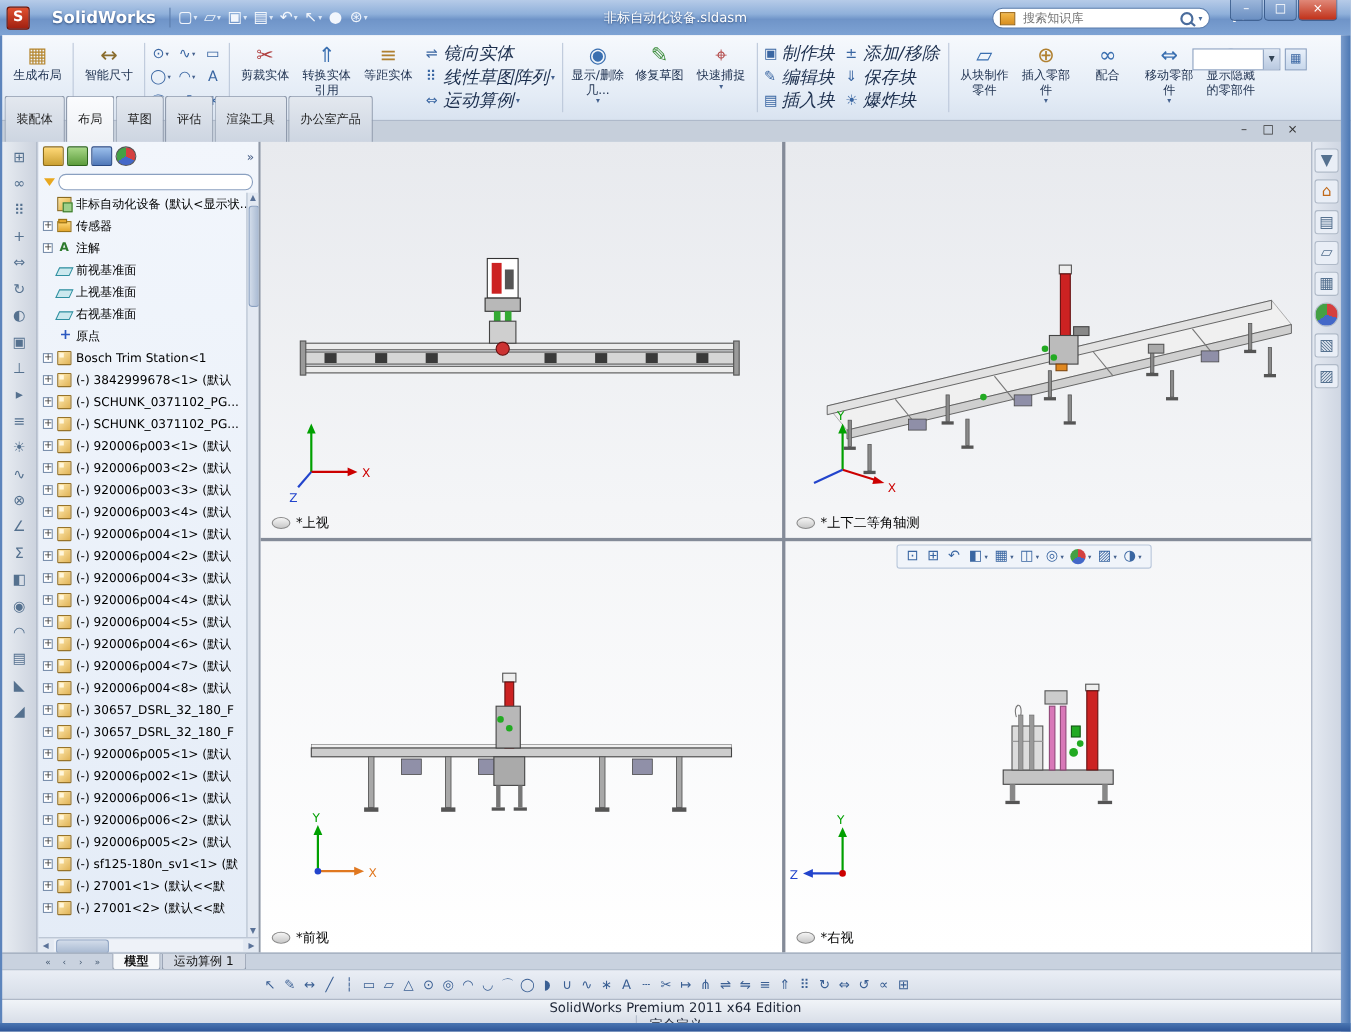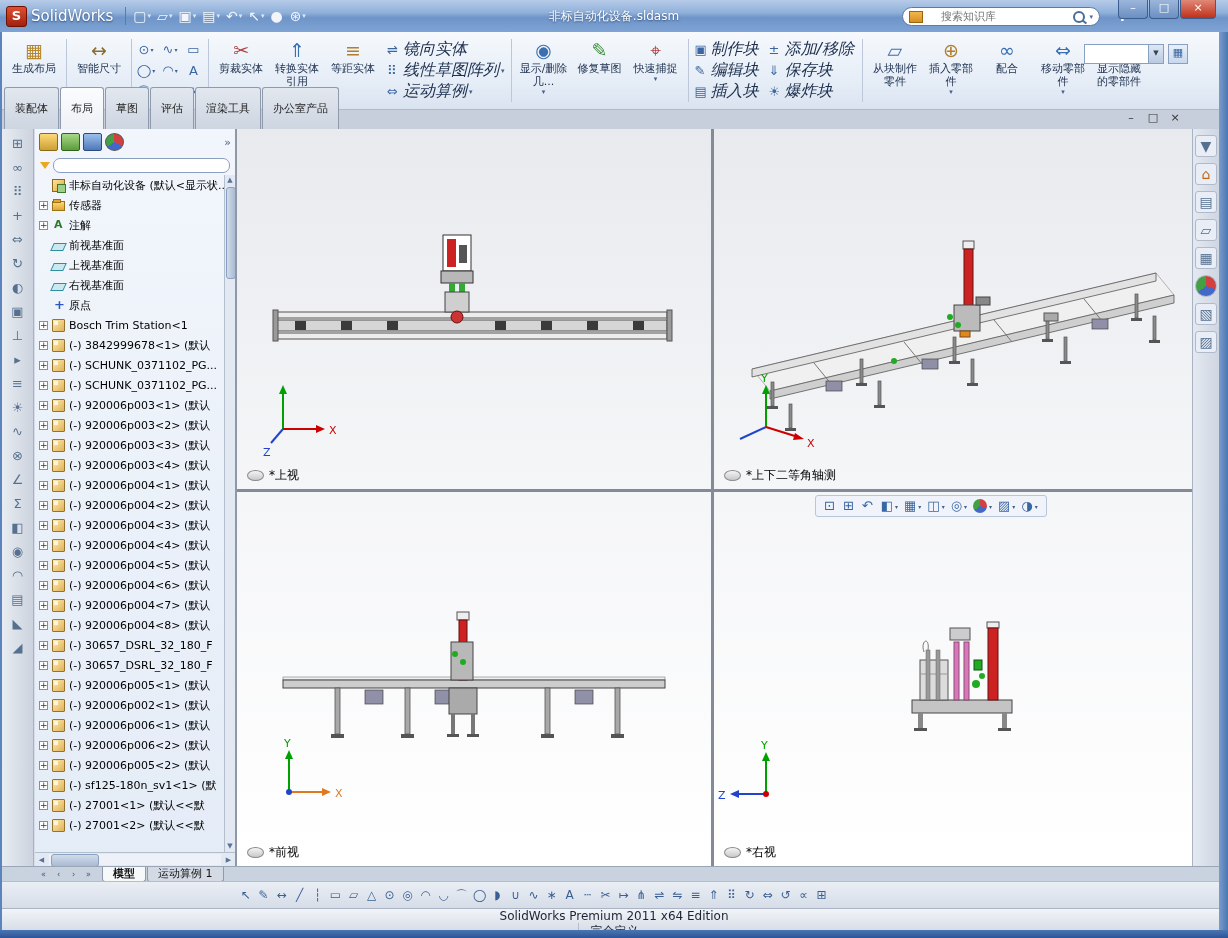--- a/index.html
+++ b/index.html
@@ -10,31 +10,31 @@
   .titlebar{position:absolute;left:0;top:0;width:100%;height:32px;
     background:linear-gradient(#b6cbe8 0%,#8fb0da 40%,#6f94c8 55%,#7ea3d4 100%);
     display:flex;align-items:center;padding-left:6px;box-sizing:border-box;}
   .border-right{position:absolute;right:0;top:32px;bottom:0;width:9px;
     background:linear-gradient(90deg,#7a9ccc,#4a76b2);}
   .border-left{position:absolute;left:0;top:32px;bottom:8px;width:2px;background:#5c84bc;}
   .border-bottom{position:absolute;left:0;bottom:0;width:100%;height:8px;
     background:linear-gradient(#4a76b2,#2d5496);}
   .sw-badge{width:19px;height:19px;background:linear-gradient(#e05030,#a02010);border:1px solid #701000;
     border-radius:3px;color:#fff;font-weight:bold;font-size:13px;text-align:center;line-height:18px;flex:none;}
-  .sw-name{color:#fff;font-size:15px;font-weight:normal;margin:0 8px 0 4px;text-shadow:0 1px 2px #33517e;}
+  .sw-name{color:#fff;font-size:15px;font-weight:bold;margin:0 8px 0 20px;text-shadow:0 1px 2px #33517e;}
   .tb-sep{width:1px;height:18px;background:#5b7cab;margin:0 4px;}
   .tb-btn{display:flex;align-items:center;height:22px;padding:0 3px;border-radius:2px;color:#f2f6fc;}
   .tb-btn .g{font-size:14px;line-height:14px;}
   .tb-btn .dd{font-size:7px;margin-left:1px;color:#dde8f6;}
   .doc-title{position:absolute;left:50%;transform:translateX(-50%);color:#fff;font-size:12px;
     text-shadow:0 1px 2px #33517e;white-space:nowrap;}
   .search-box{position:absolute;right:128px;top:7px;width:198px;height:19px;background:#fff;
     border:1px solid #5b7cab;border-radius:10px;display:flex;align-items:center;padding:0 6px;box-sizing:border-box;}
   .search-box .book{width:12px;height:10px;background:linear-gradient(#f2b84a,#d88f20);border:1px solid #9a6410;flex:none;}
-  .search-box input{border:none;outline:none;flex:1;font-size:11px;color:#777;margin-left:16px;
+  .search-box input{border:none;outline:none;flex:1;font-size:11px;color:#777;margin-left:5px;
     font-family:inherit;background:transparent;min-width:10px;}
   .search-box .mag{width:8px;height:8px;border:2px solid #4a6c9c;border-radius:50%;position:relative;flex:none;}
   .search-box .mag::after{content:"";position:absolute;width:5px;height:2px;background:#4a6c9c;
     left:7px;top:8px;transform:rotate(40deg);}
   .search-box .dd{font-size:7px;color:#4a6c9c;margin-left:4px;}
   .help-btn{position:absolute;right:96px;top:9px;color:#fff;font-weight:bold;font-size:13px;display:flex;align-items:center;}
   .help-btn .dd{font-size:7px;margin-left:2px;}
   .win-btns{position:absolute;right:12px;top:0;display:flex;}
   .win-btn{width:28px;height:18px;border:1px solid #3c5e8e;border-top:none;color:#fff;font-size:11px;
     text-align:center;line-height:16px;background:linear-gradient(#9cb6da,#6a8fc2);border-radius:0 0 4px 4px;margin-left:1px;}

